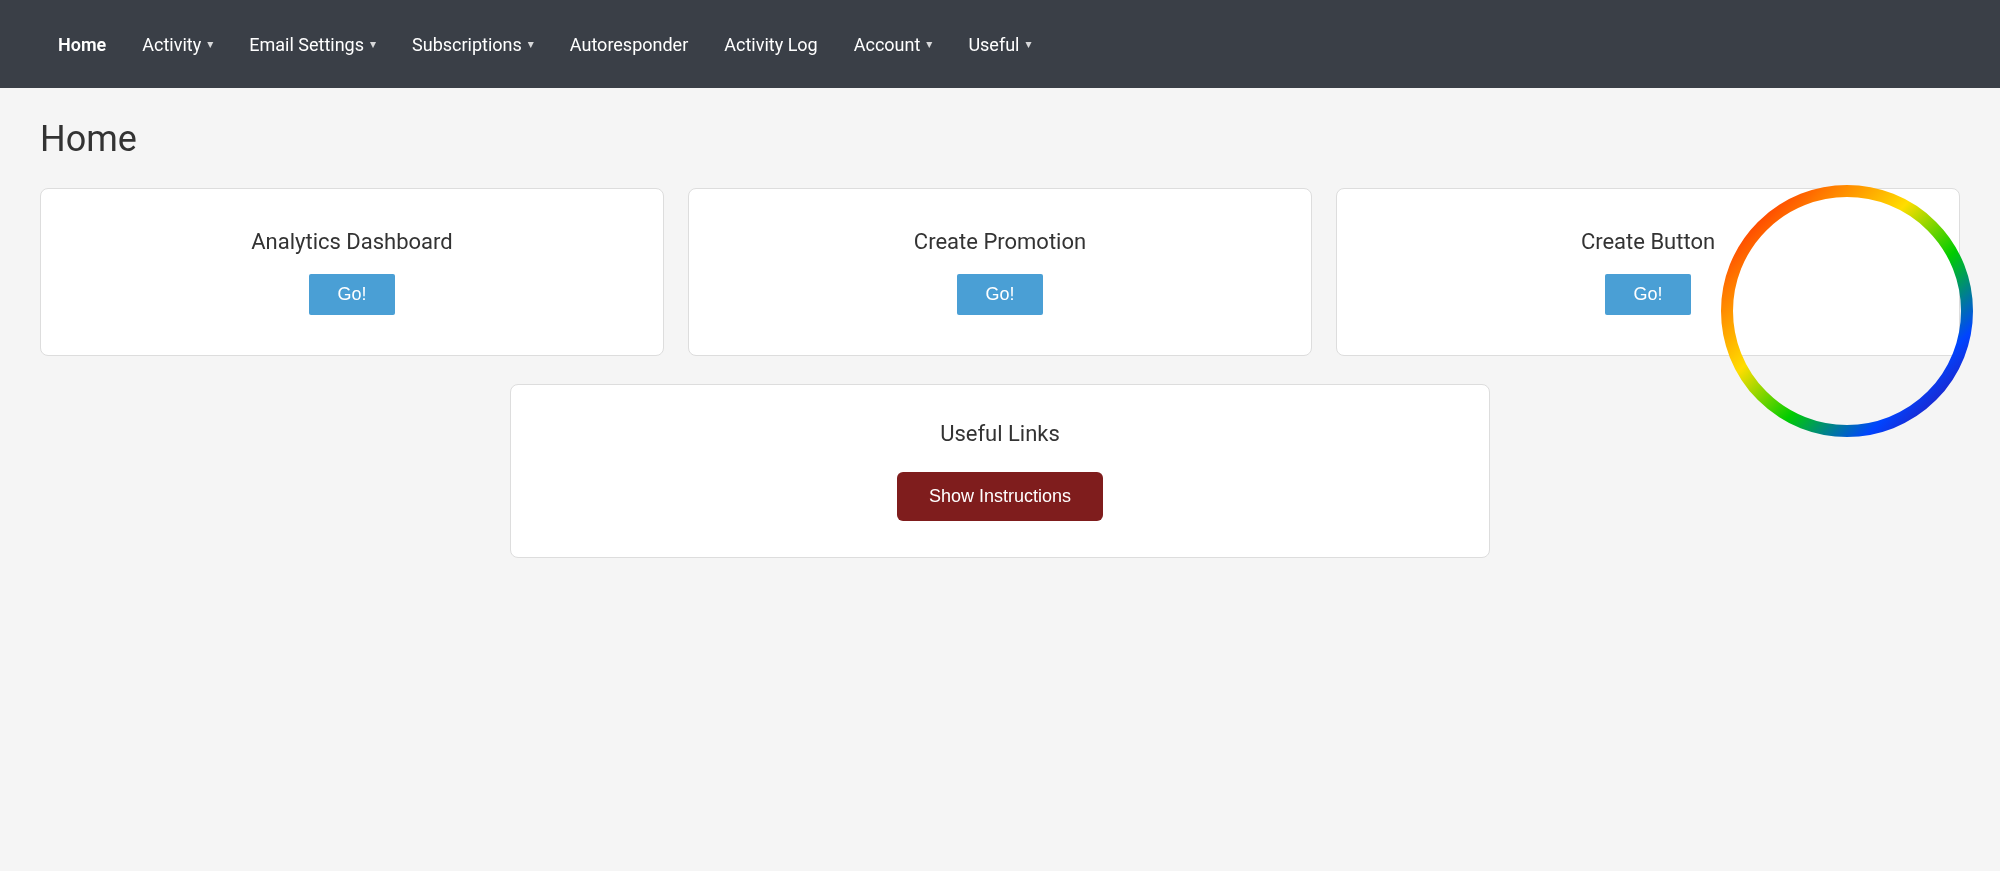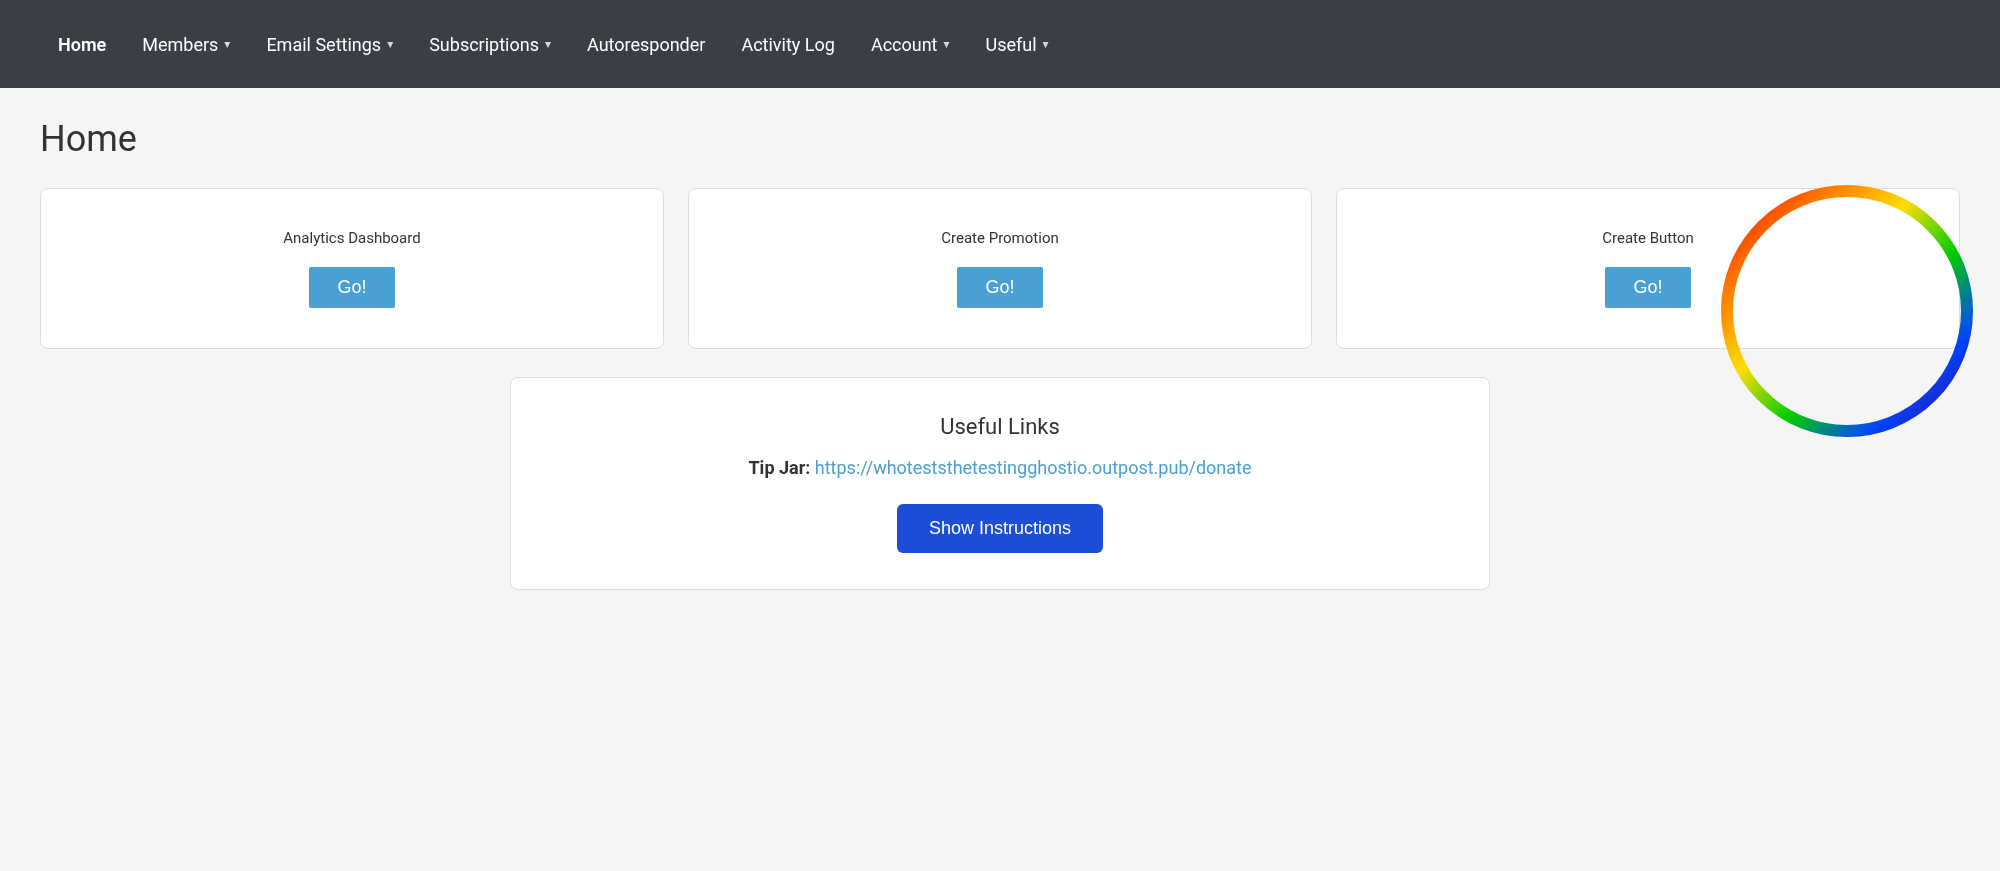--- a/index.html
+++ b/index.html
@@ -69,21 +69,21 @@
       display: flex;
       flex-direction: column;
       align-items: center;
       justify-content: center;
       padding: 40px 30px;
       gap: 20px;
       position: relative;
     }
 
     .card-title {
-      font-size: 15px;
+      font-size: 22px;
       color: #333;
       font-weight: 400;
       text-align: center;
     }
 
     .go-button {
       background: #4a9fd5;
       color: #ffffff;
       border: none;
       border-radius: 2px;
@@ -130,21 +130,21 @@
       font-size: 18px;
       color: #333;
     }
 
     .useful-links-row a {
       color: #4a9fd5;
       text-decoration: none;
     }
 
     .show-instructions-btn {
-      background: #1d4ed8;
+      background: #7f1d1d;
       color: #ffffff;
       border: none;
       border-radius: 6px;
       padding: 14px 32px;
       font-size: 18px;
       cursor: pointer;
       margin-top: 8px;
       transition: background 0.15s;
     }
 
@@ -154,21 +154,21 @@
   </style>
 </head>
 <body>
 
 <nav>
 
 <div class="nav-item active">
       <span>Home</span>
     </div>
     <div class="nav-item">
-      <span>Members</span>
+      <span>Activity</span>
       <span class="nav-chevron">▾</span>
     </div>
     <div class="nav-item">
       <span>Email Settings</span>
       <span class="nav-chevron">▾</span>
     </div>
     <div class="nav-item">
       <span>Subscriptions</span>
       <span class="nav-chevron">▾</span>
     </div>
@@ -215,19 +215,15 @@
               <stop offset="100%" stop-color="#440088"></stop>
             </linearGradient>
           </defs>
           <circle cx="140" cy="140" r="120" fill="none" stroke="url(#rainbowGrad)" stroke-width="12"></circle>
         </svg>
       </div>
     </div>
 
   <div class="useful-links-section">
     <div class="useful-links-title">Useful Links</div>
-    <div class="useful-links-row">
-      <span class="bold-label">Tip Jar:</span>
-      <a href="#">https://whoteststhetestingghostio.outpost.pub/donate</a>
-    </div>
     <button class="show-instructions-btn">Show Instructions</button>
   </div>
 </div>
 
 </body></html>

